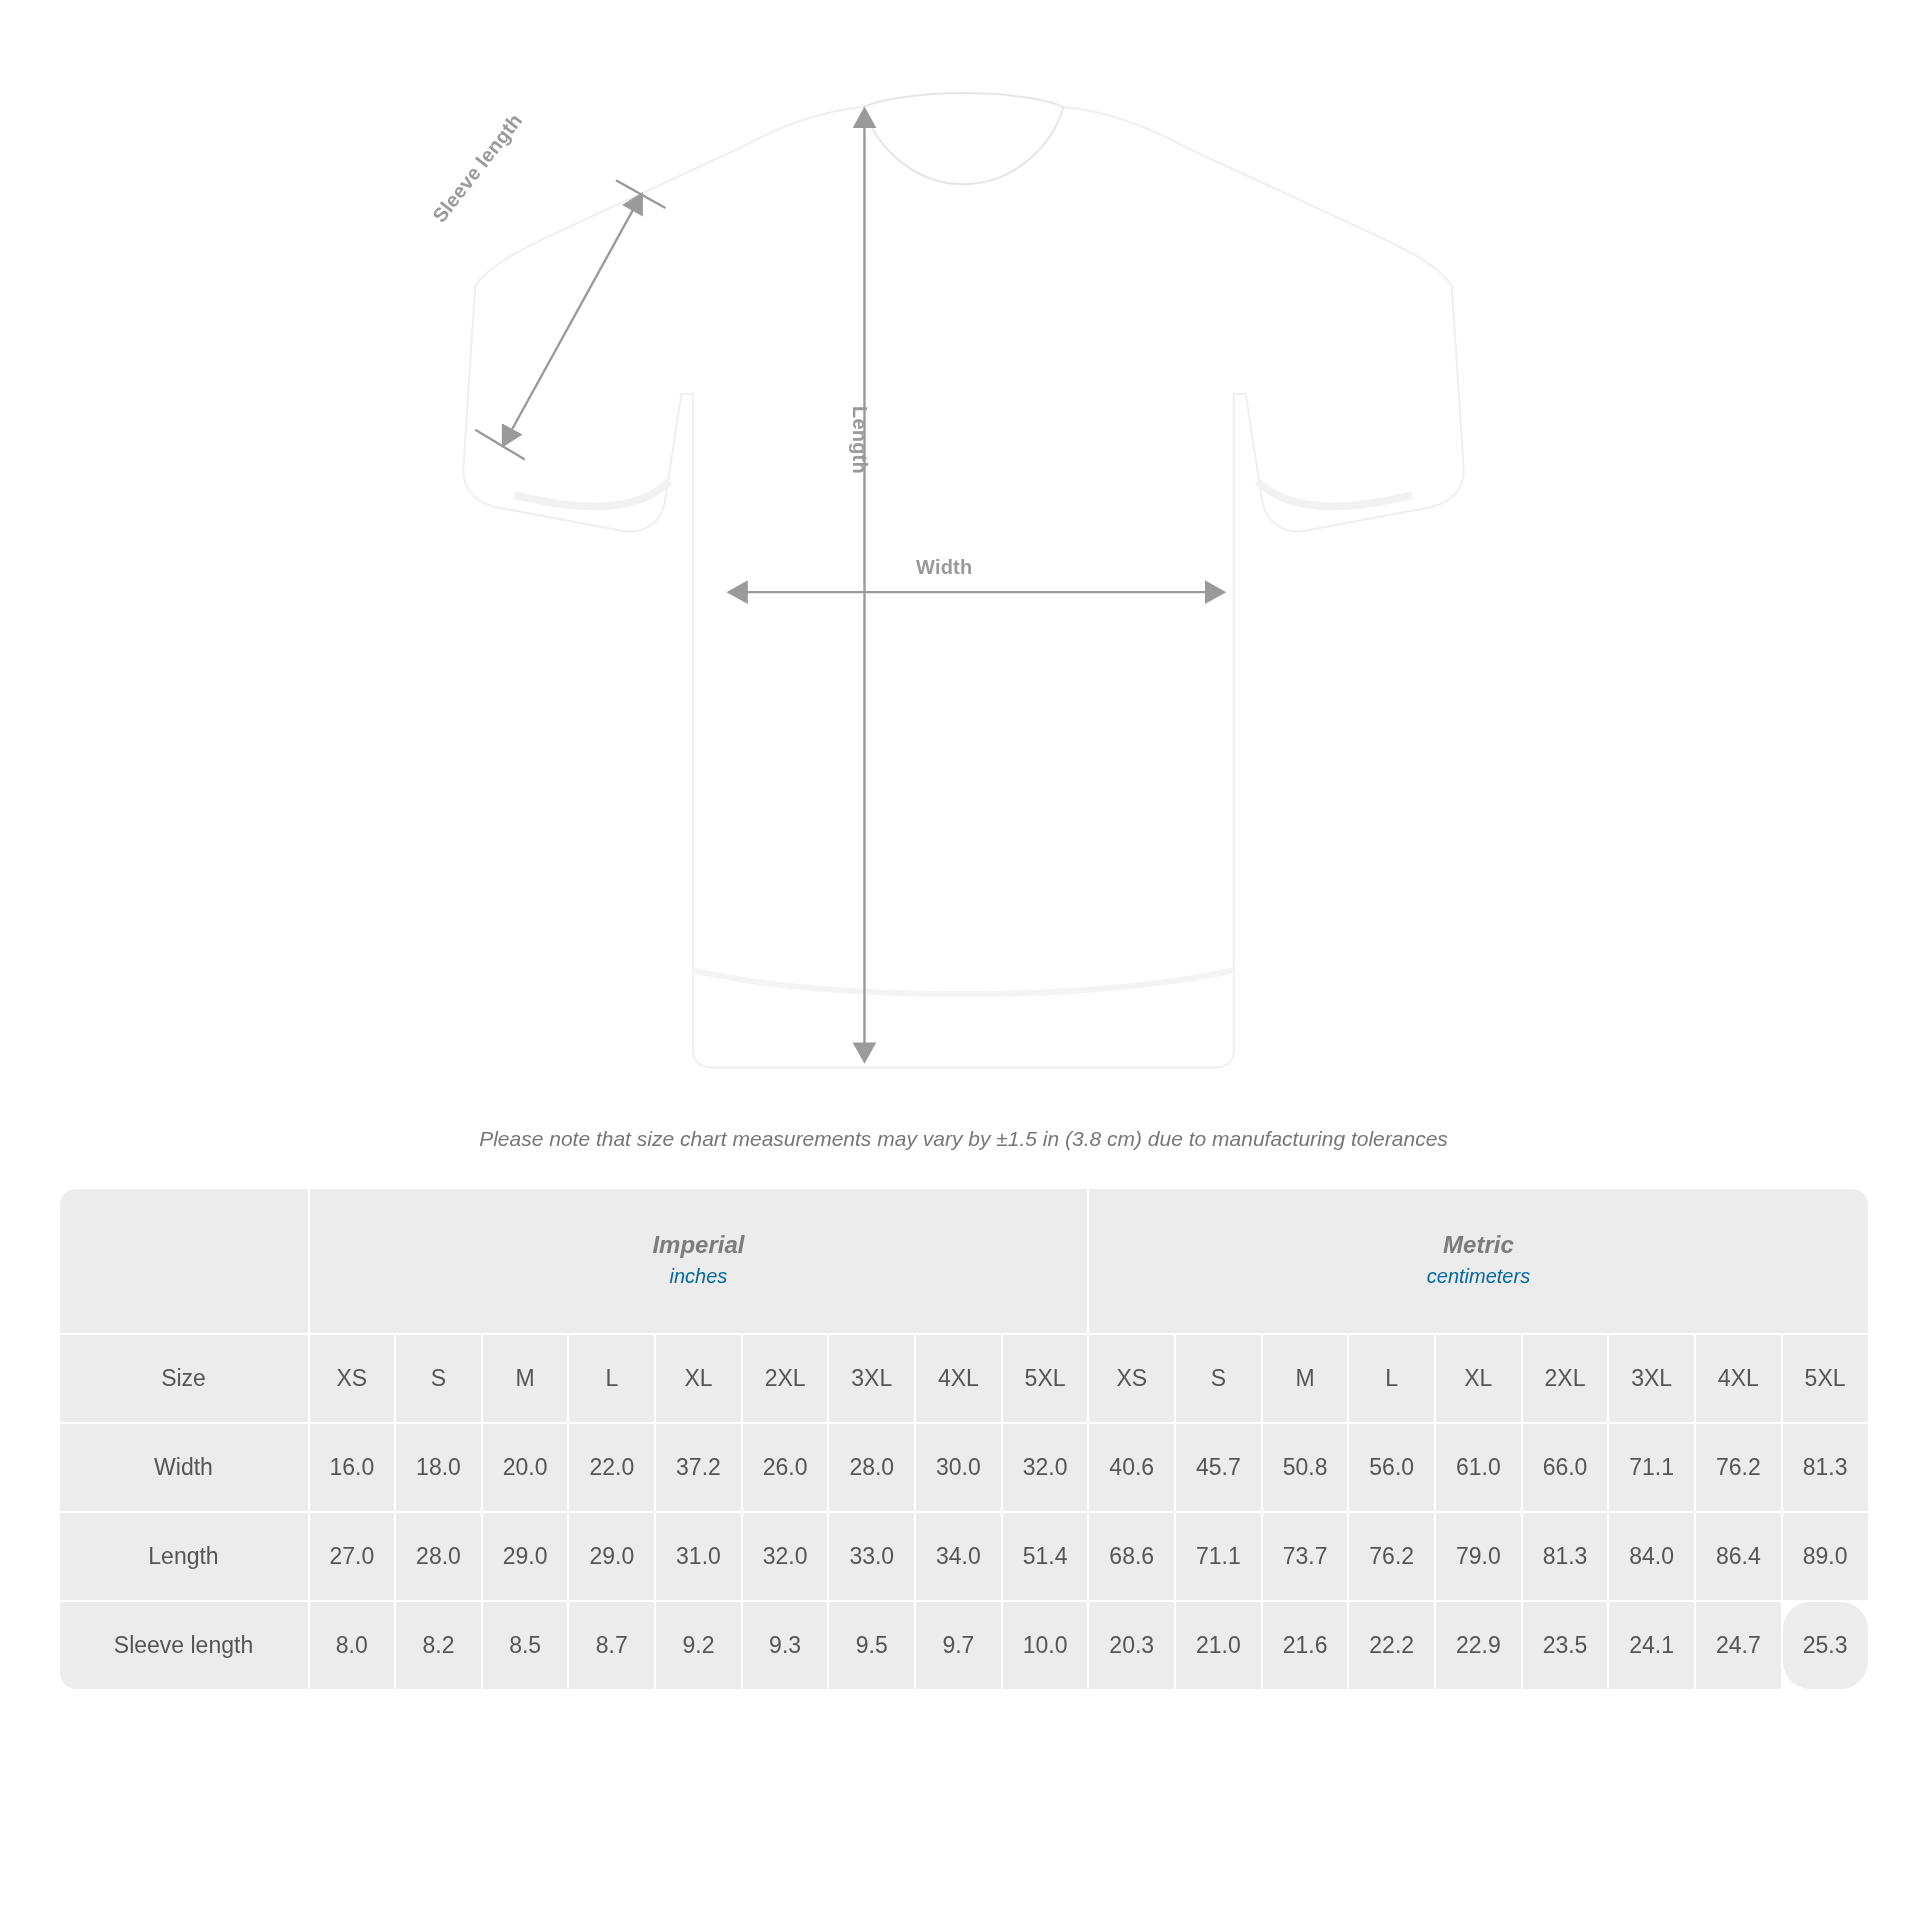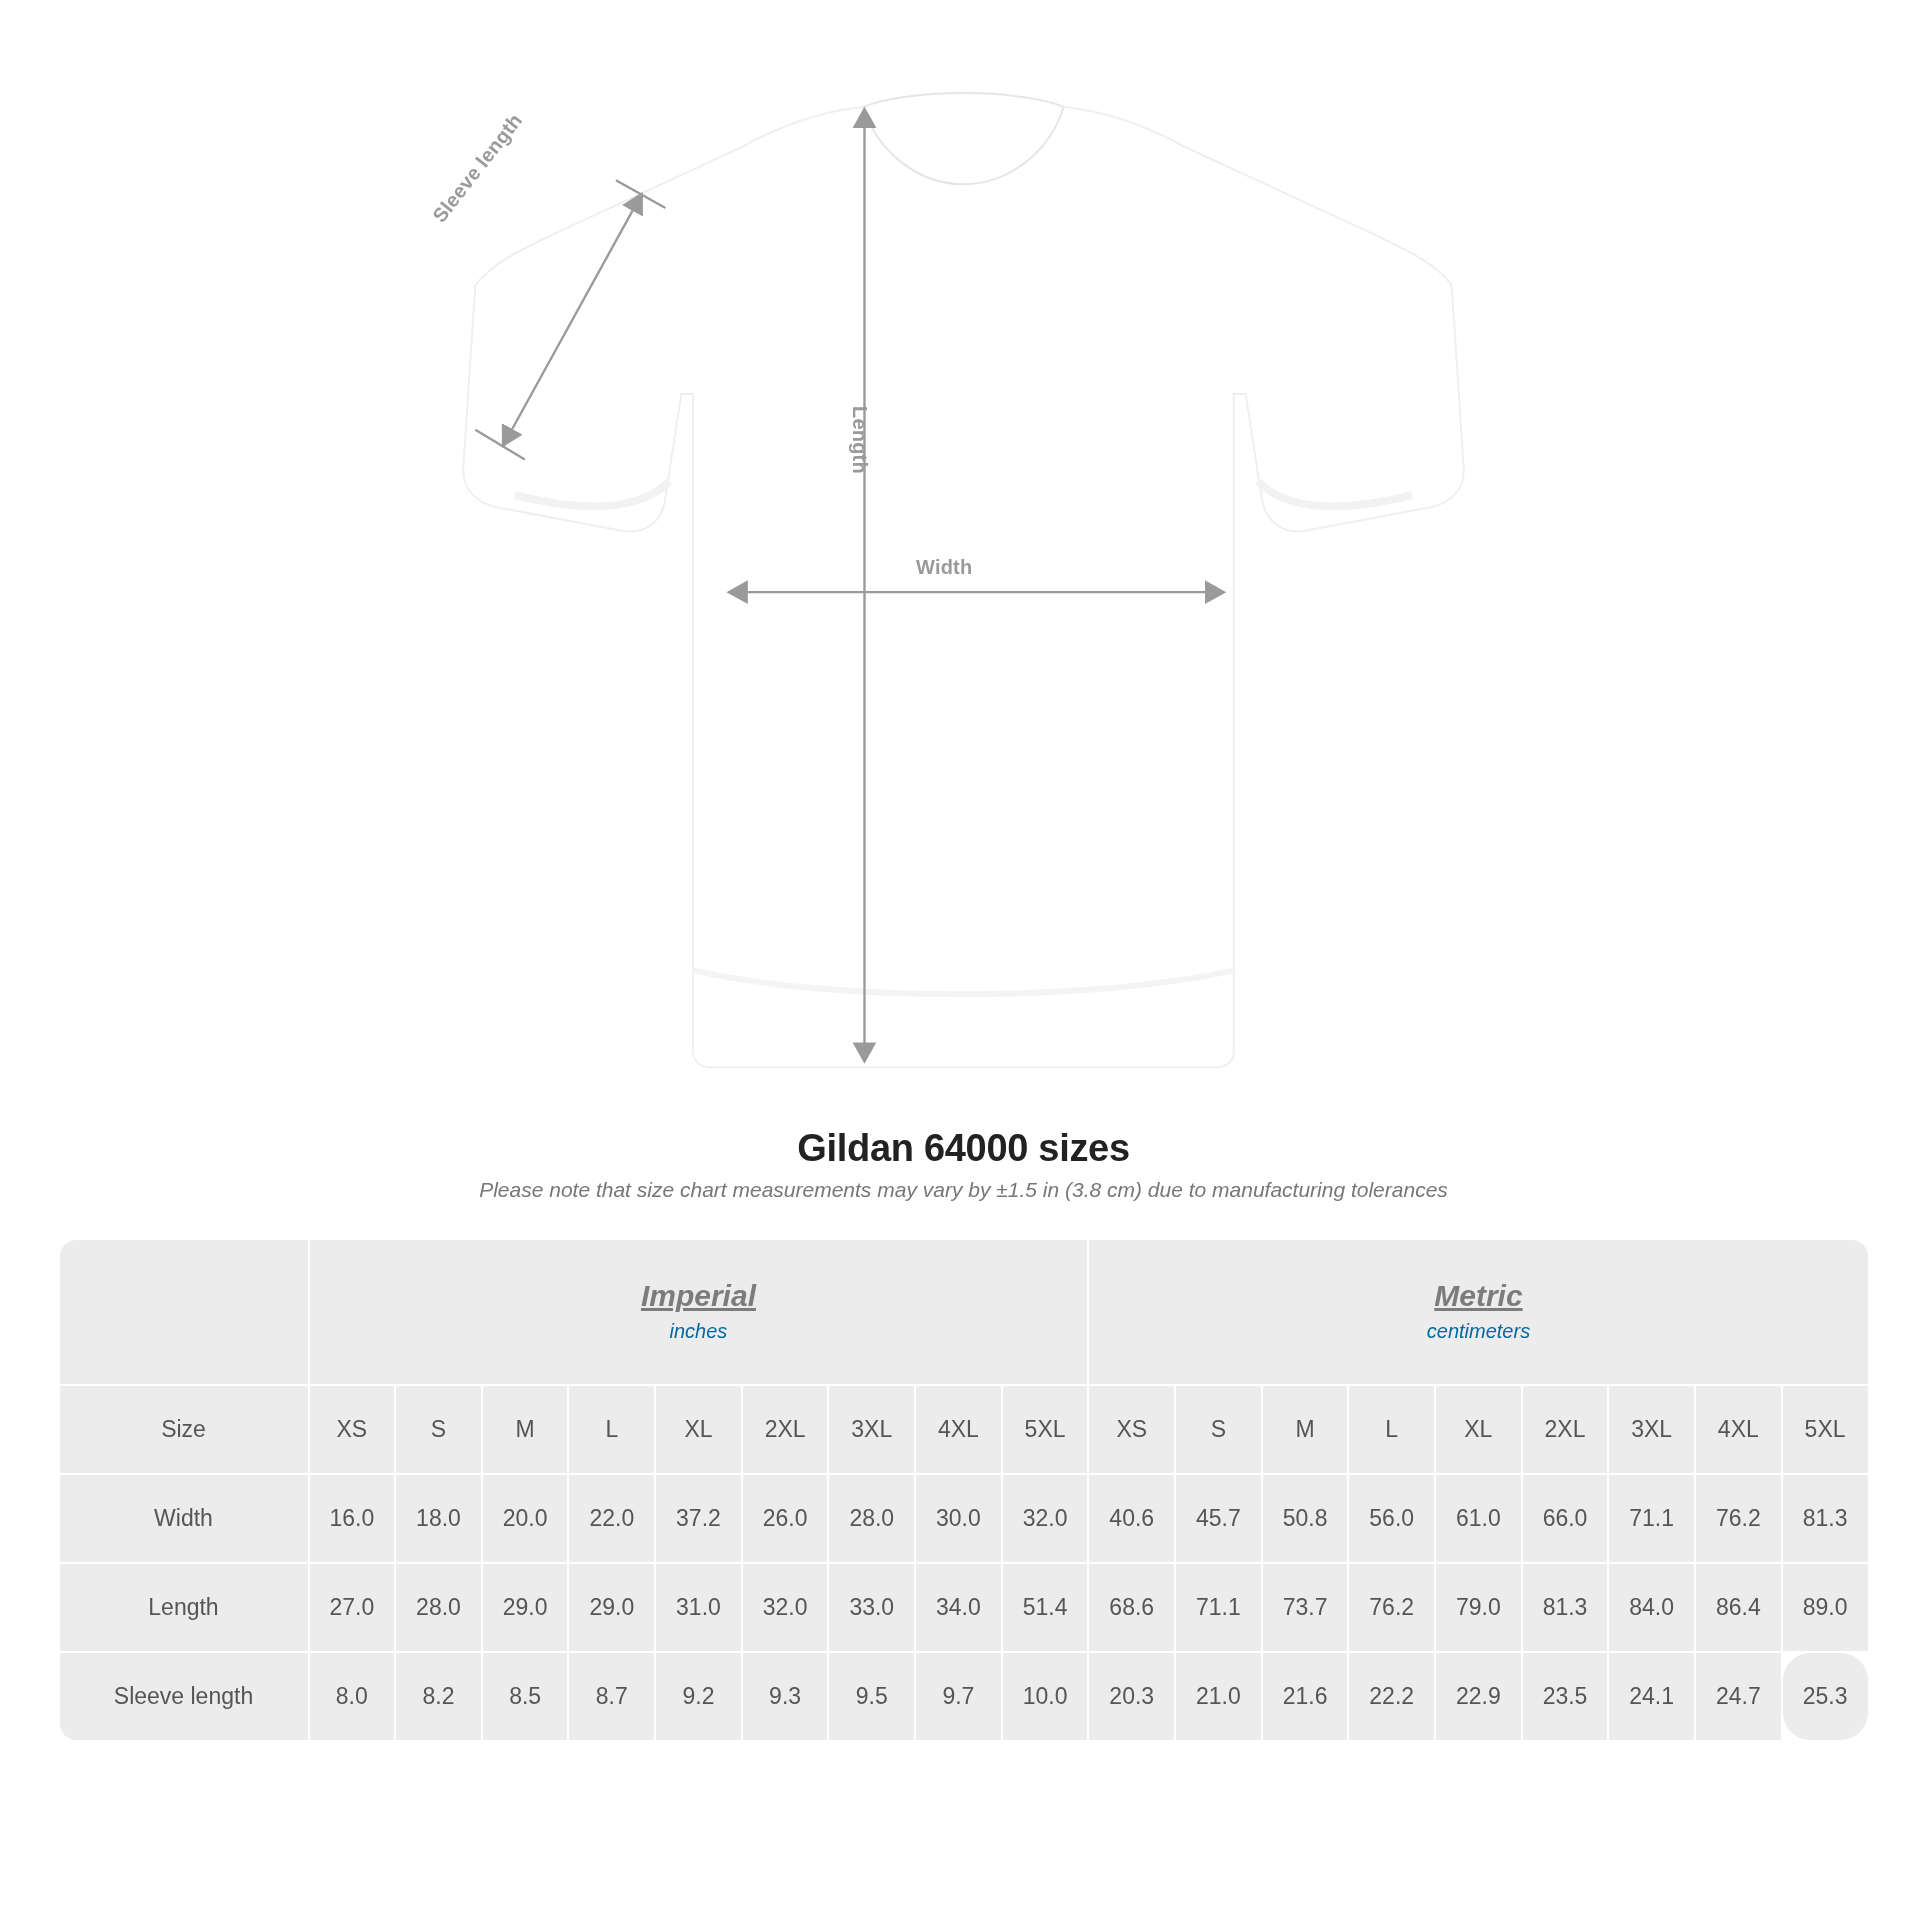--- a/index.html
+++ b/index.html
@@ -93,26 +93,25 @@
     padding: 0;
     height: 87px;
     vertical-align: middle;
     font-weight: normal;
   }
   .unit-head {
     height: 144px !important;
     background: #ececec;
   }
   .unit-system {
-    font-size: 30px;
+    font-size: 24px;
     font-weight: bold;
     font-style: italic;
     color: #7c7c7c;
     line-height: 1.25;
-    text-decoration: underline;
   }
   .unit-sub {
     font-size: 20px;
     font-style: italic;
     color: #0369a1;
     line-height: 1.6;
   }
   .corner-cell {
     background: #ececec;
   }
@@ -202,21 +201,20 @@
         <line x1="480" y1="434" x2="530" y2="464"></line>
       </g>
     </svg>
 
     <div class="dim-label lbl-sleeve">Sleeve length</div>
     <div class="dim-label lbl-length">Length</div>
     <div class="dim-label lbl-width">Width</div>
   </div>
 
   <div class="title-block">
-    <div class="chart-title">Gildan 64000 sizes</div>
     <div class="chart-note">Please note that size chart measurements may vary by ±1.5 in (3.8 cm) due to manufacturing tolerances</div>
   </div>
 
   <div class="table-wrap">
     <table class="size-table">
       <colgroup>
         <col class="label-col">
       </colgroup>
       <tbody>
         <tr class="unit-row">

